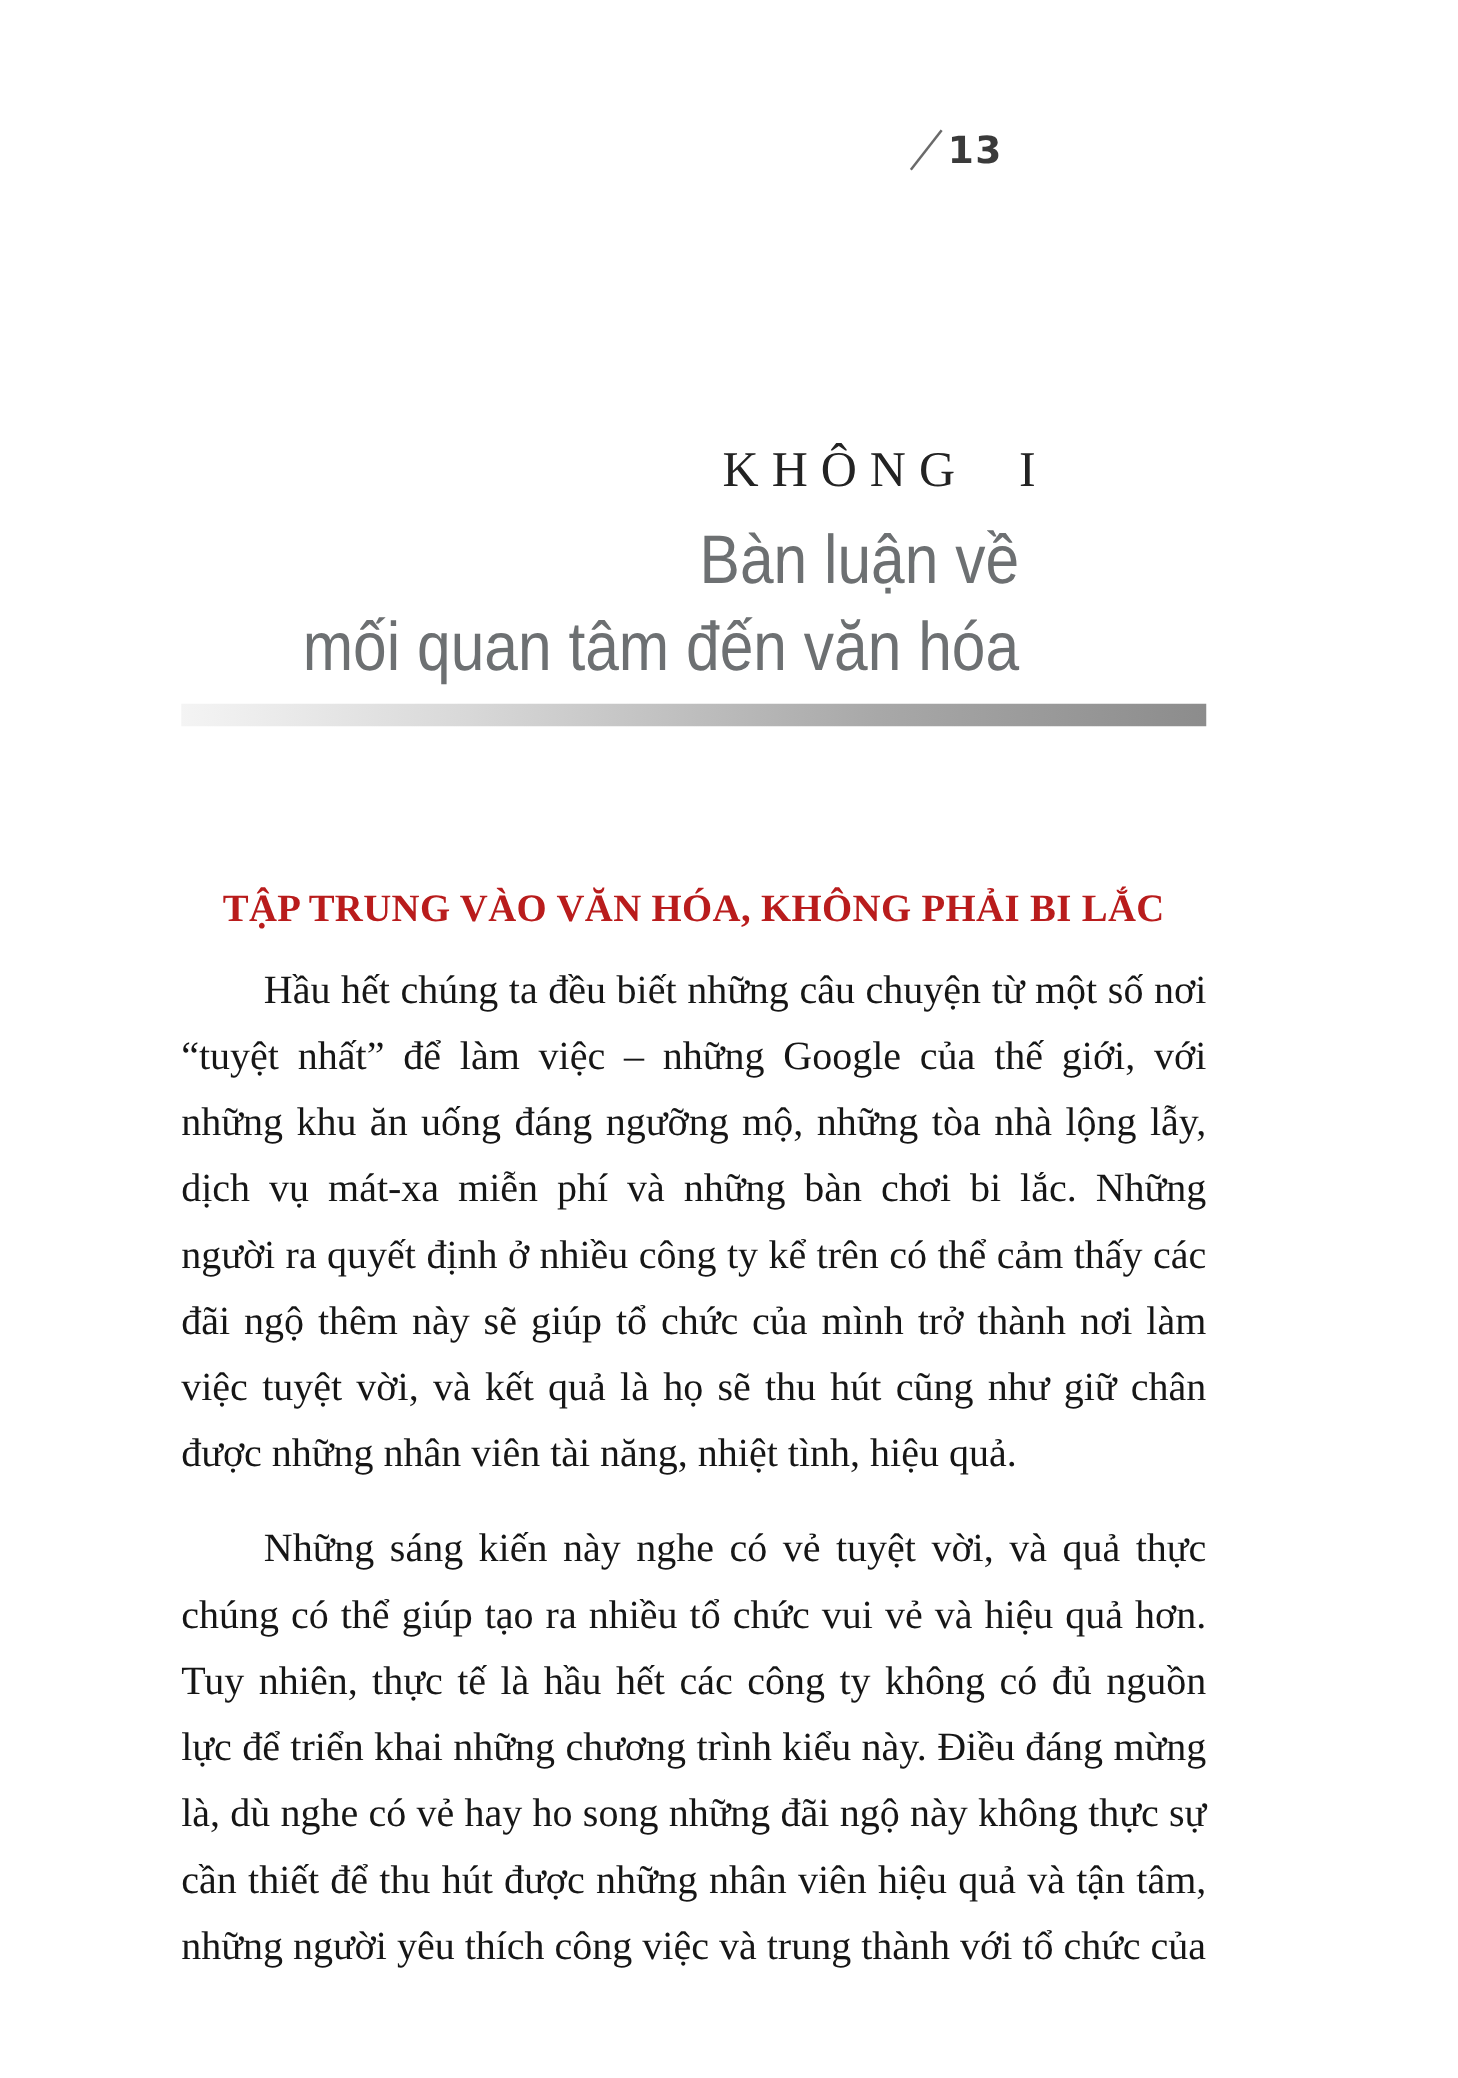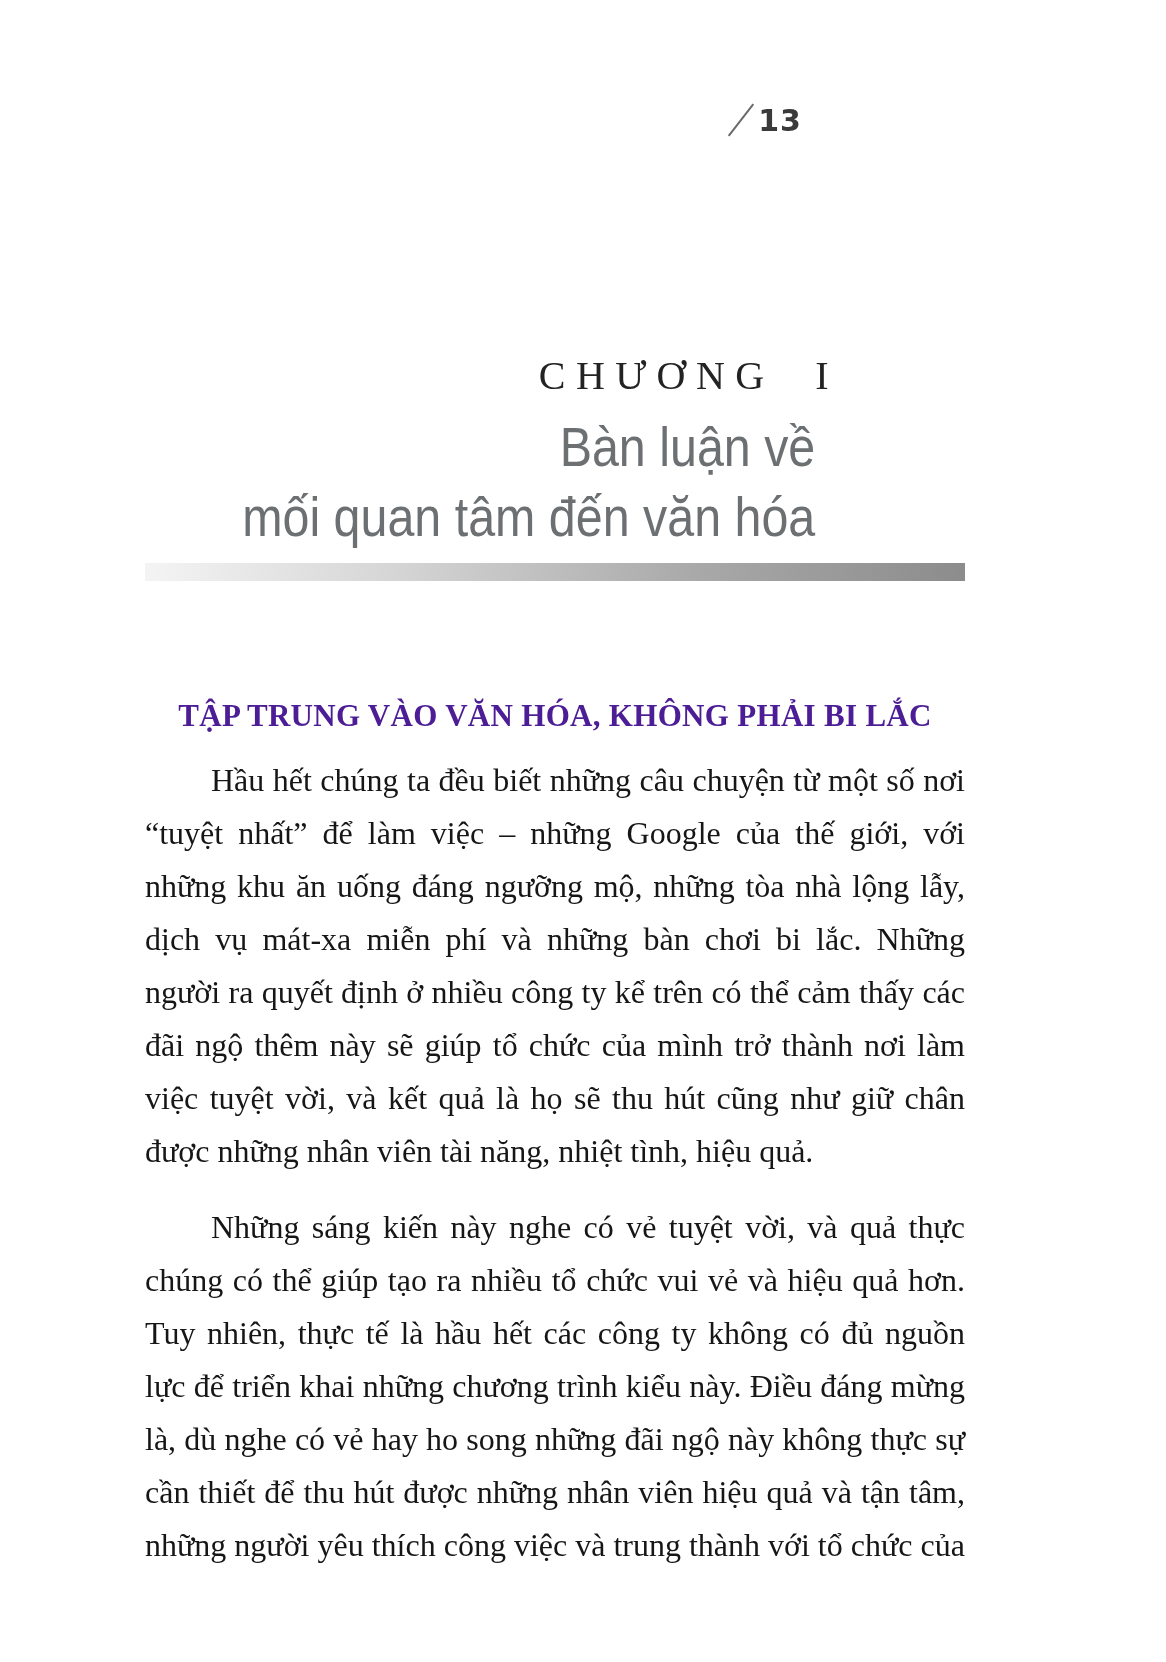--- a/index.html
+++ b/index.html
@@ -58,47 +58,47 @@
       #d8d8d8 28%,
       #a8a8a8 68%,
       var(--bar_end, #8c8c8c) 100%);
   }
 
   
   .content {
     position:absolute; left:145px; top:698px; width:820px;
   }
   .section-heading {
-    margin:0 0 20px 0;
+    margin:11px 0 20px 0;
     text-align:center;
     font-family:"Liberation Serif", serif;
     font-size:31px; font-weight:bold;
     letter-spacing:0.3px;
-    color:#4c1d95;
+    color:#b91c1c;
   }
   .body-paragraph {
     margin:0 0 23px 0;
     font-size:32px;
     line-height:53px;
     text-align:justify;
     text-indent:66px;
     color:var(--text, #161616);
   }
 </style>
 </head>
 <body>
 
 <div class="page">
 
   <div class="pagenum-row">
     <div class="slash"></div>
     <div class="pagenum">13</div>
   </div>
 
-  <div class="chapter-label">CHƯƠNG  I</div>
+  <div class="chapter-label">KHÔNG  I</div>
 
   <div class="chapter-title">
     <div>Bàn luận về</div>
     <div>mối quan tâm đến văn hóa</div>
   </div>
 
   <div class="gradient-bar"></div>
 
   <div class="content">
     <h2 class="section-heading">TẬP TRUNG VÀO VĂN HÓA, KHÔNG PHẢI BI LẮC</h2>

